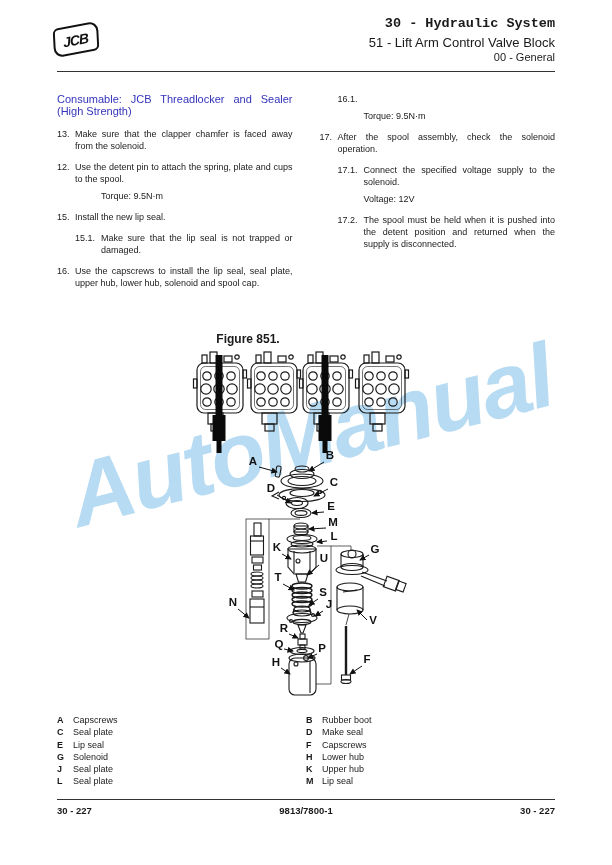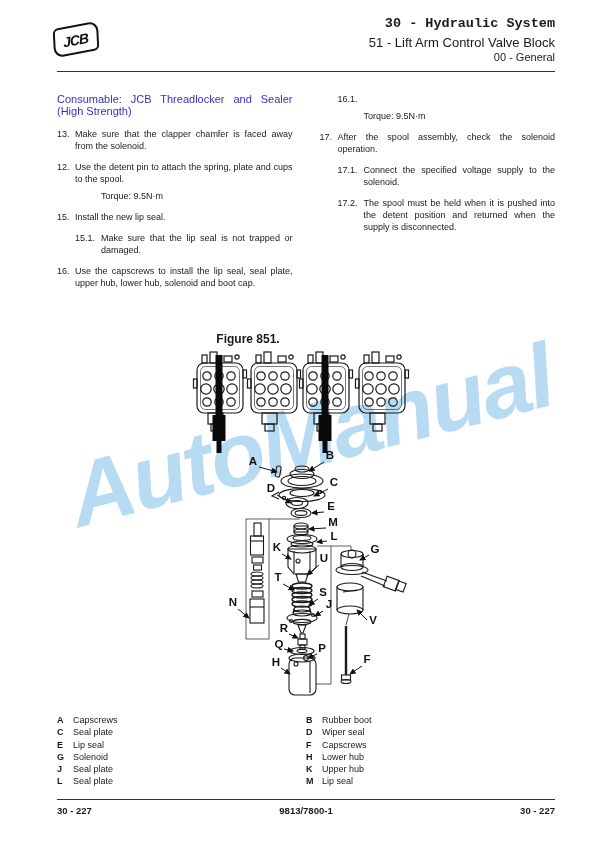--- a/index.html
+++ b/index.html
@@ -79,37 +79,38 @@
       <div class="step">
         <span class="num">15.</span>
         <span class="txt">Install the new lip seal.</span>
       </div>
       <div class="step sub">
         <span class="num">15.1.</span>
         <span class="txt">Make sure that the lip seal is not trapped or damaged.</span>
       </div>
       <div class="step">
         <span class="num">16.</span>
-        <span class="txt">Use the capscrews to install the lip seal, seal plate, upper hub, lower hub, solenoid and boot cap.</span>
+        <span class="txt">Use the capscrews to install the lip seal, seal plate, upper hub, lower hub, solenoid and spool cap.</span>
       </div>
     </div>
 
     <div class="col">
       <div class="step sub">
         <span class="num">16.1.</span>
       </div>
       <div class="note">Torque: 9.5N·m</div>
       <div class="step">
         <span class="num">17.</span>
         <span class="txt">After the spool assembly, check the solenoid operation.</span>
       </div>
       <div class="step sub">
         <span class="num">17.1.</span>
         <span class="txt">Connect the specified voltage supply to the solenoid.</span>
       </div>
+      <div class="note">Voltage: 12V</div>
       <div class="step sub">
         <span class="num">17.2.</span>
         <span class="txt">The spool must be held when it is pushed into the detent position and returned when the supply is disconnected.</span>
       </div>
     </div>
   </div>
 
   <div class="fig-caption">Figure 851.</div>
   <div class="wm">AutoManual</div>
 
@@ -375,21 +376,21 @@
           <span>Seal plate</span>
         </div>
     </div>
     <div class="lcol">
       <div class="lrow">
           <b>B</b>
           <span>Rubber boot</span>
         </div>
       <div class="lrow">
           <b>D</b>
-          <span>Wiper seal</span>
+          <span>Make seal</span>
         </div>
       <div class="lrow">
           <b>F</b>
           <span>Capscrews</span>
         </div>
       <div class="lrow">
           <b>H</b>
           <span>Lower hub</span>
         </div>
       <div class="lrow">

